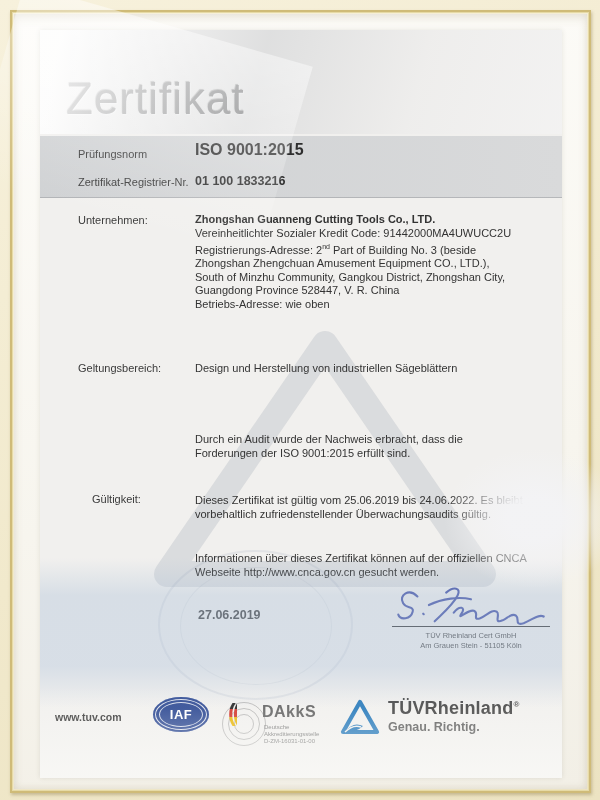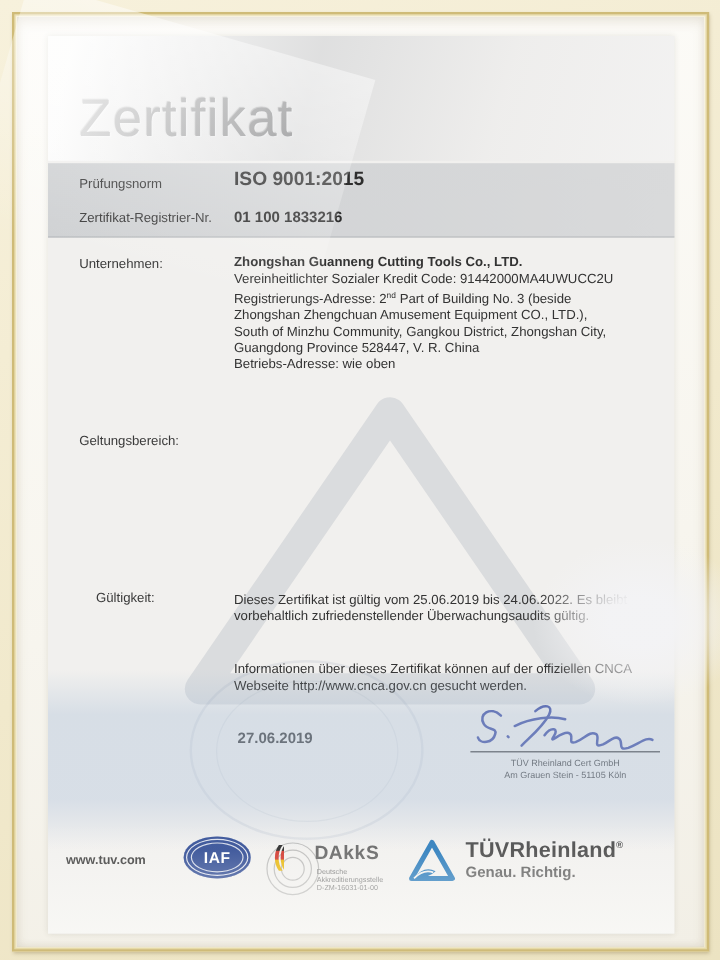--- a/index.html
+++ b/index.html
@@ -27,21 +27,21 @@
     background: linear-gradient(to bottom, rgba(255,255,255,.45), rgba(255,255,255,0) 75%); }
   .ov-blue { left:0; right:0; top:528px; height:150px;
     background: linear-gradient(to bottom, rgba(176,195,217,0) 0%, rgba(176,195,217,.40) 25%, rgba(183,200,221,.44) 72%, rgba(216,224,234,0) 100%); }
   .ov-right { left:404px; top:418px; width:180px; height:140px;
     background: radial-gradient(closest-side, rgba(243,243,245,.97) 30%, rgba(243,243,245,0)); }
   .ov-bottom { left:0; right:0; bottom:0; height:92px;
     background: linear-gradient(to top, rgba(252,252,249,.6), rgba(252,252,249,0)); }
   .title { position:absolute; left:26px; top:44px; font-size:44px; letter-spacing:1px;
     color:#4c4c4c; font-weight:400;
     text-shadow: 1px 1px 1px rgba(255,255,255,.9), -0.6px -0.6px 0.8px rgba(45,45,45,.55); }
-  .label { position:absolute; left:26px; font-size:11px; color:#3a3a3a; white-space:nowrap; }
+  .label { position:absolute; left:38px; font-size:11px; color:#3a3a3a; white-space:nowrap; }
   .val   { position:absolute; left:155px; font-size:11px; color:#333; }
   .iso-val { font-size:16px; font-weight:700; color:#2e2e2e; }
   .reg-val { font-size:12.5px; font-weight:700; color:#2e2e2e; }
   .block { line-height:13.5px; white-space:nowrap; }
   .block .b1 { font-weight:700; }
   sup { font-size:7px; vertical-align:super; }
   .para { line-height:14px; }
   .date { position:absolute; left:158px; top:578px; font-size:12.5px; font-weight:700; color:#3a3a3a; }
   .sig { position:absolute; left:352px; top:554px; width:158px; }
   .sig svg { display:block; width:158px; height:44px; }
@@ -107,21 +107,23 @@
         <div class="b1">Zhongshan Guanneng Cutting Tools Co., LTD.</div>
         <div>Vereinheitlichter Sozialer Kredit Code: 91442000MA4UWUCC2U</div>
         <div><span>Registrierungs-Adresse: 2</span><sup>nd</sup><span> Part of Building No. 3 (beside</span></div>
         <div>Zhongshan Zhengchuan Amusement Equipment CO., LTD.),</div>
         <div>South of Minzhu Community, Gangkou District, Zhongshan City,</div>
         <div>Guangdong Province 528447, V. R. China</div>
         <div>Betriebs-Adresse: wie oben</div>
       </div>
 
       <div class="label" style="top:332px;">Geltungsbereich:</div>
+      <div class="val" style="top:332px; white-space:nowrap;">Design und Herstellung von industriellen Sägeblättern</div>
 
+      <div class="val para" style="top:402px; width:300px;">Durch ein Audit wurde der Nachweis erbracht, dass die Forderungen der ISO 9001:2015 erfüllt sind.</div>
 
       <div class="label" style="top:463px;margin-left:14px;">Gültigkeit:</div>
       <div class="val para" style="top:463px; width:352px;">Dieses Zertifikat ist gültig vom 25.06.2019 bis 24.06.2022. Es bleibt vorbehaltlich zufriedenstellender Überwachungsaudits gültig.</div>
 
       <div class="val para" style="top:521px; width:352px;">Informationen über dieses Zertifikat können auf der offiziellen CNCA Webseite http://www.cnca.gov.cn gesucht werden.</div>
 
       <div class="date">27.06.2019</div>
 
       <div class="sig">
         <svg viewBox="0 0 160 46">

